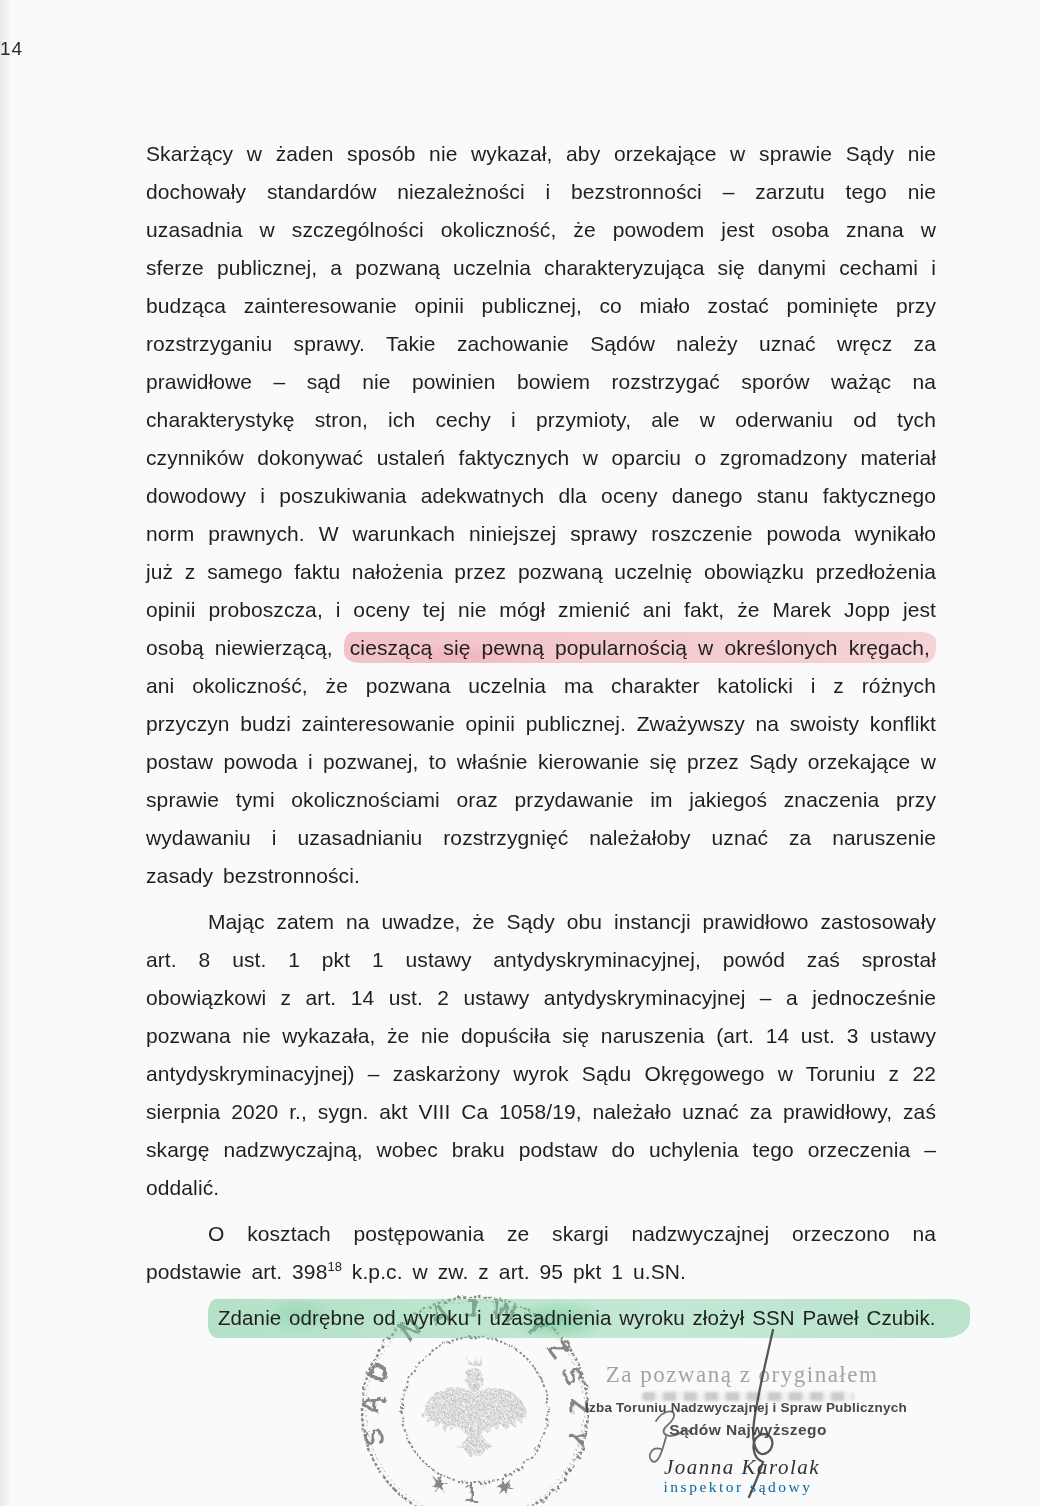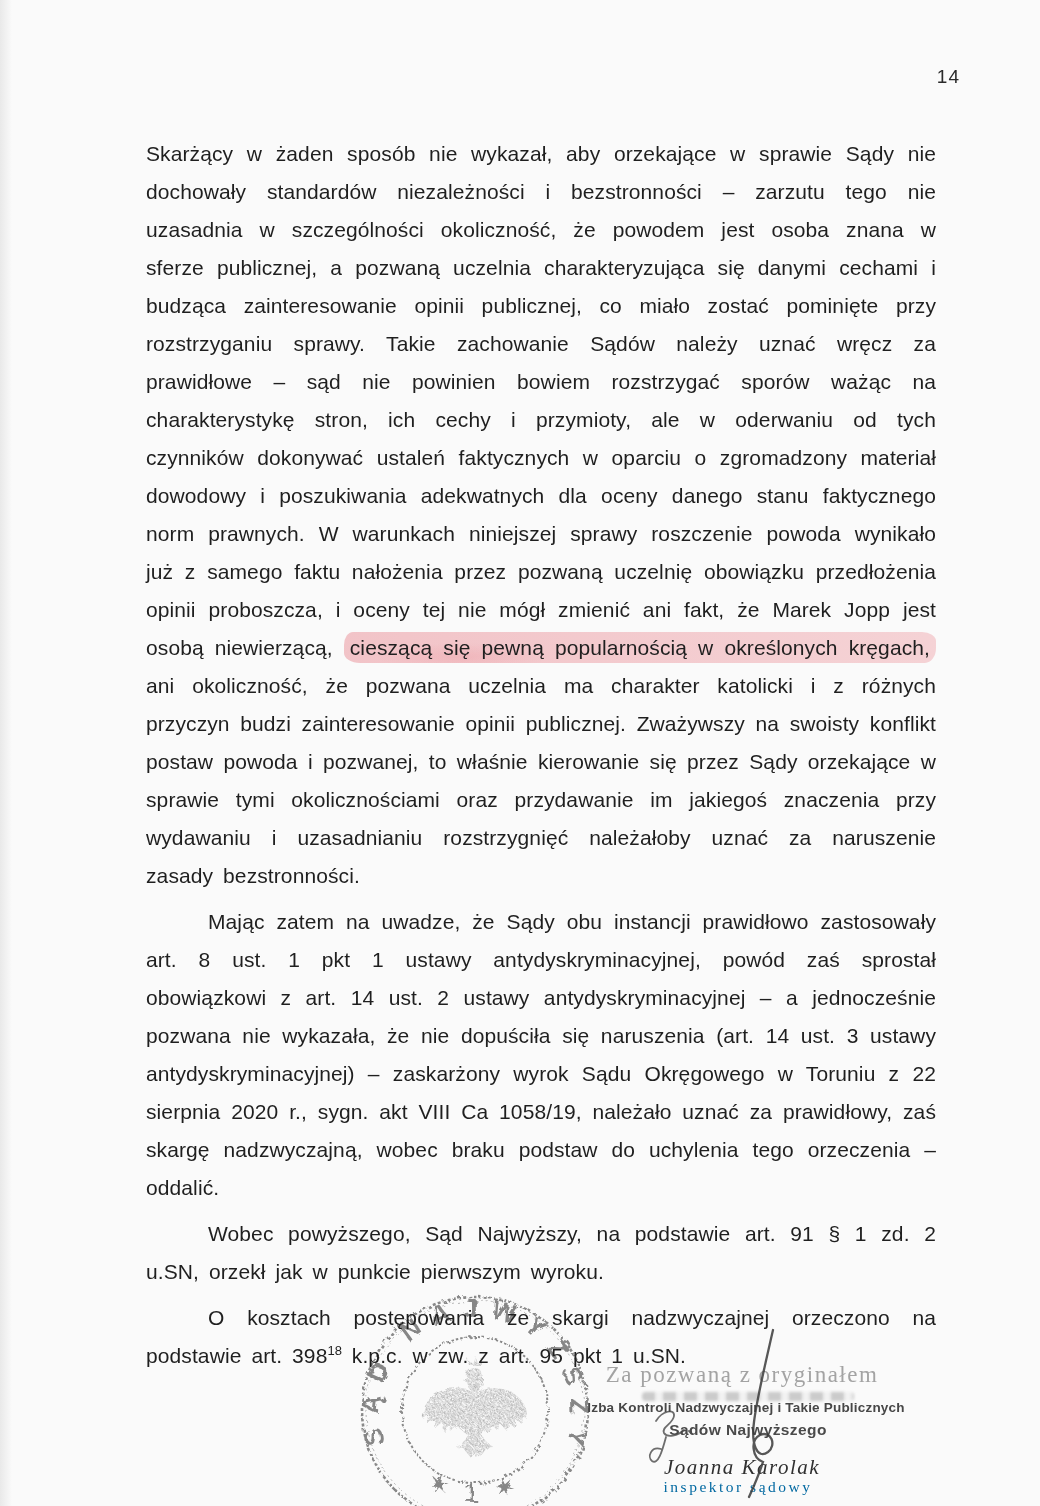--- a/index.html
+++ b/index.html
@@ -10,21 +10,21 @@
     position:relative;
     overflow:hidden;
   }
   .page{position:absolute;inset:0;background:#fafafa;}
   .page::before{ 
     content:"";position:absolute;left:0;top:0;bottom:0;width:12px;
     background:linear-gradient(90deg,#e9e9e9,rgba(250,250,250,0));
   }
   .page-number{
     position:absolute;top:38px;left:0;width:960px;
-    text-align:right;font-size:19px;color:#2a2a2a;letter-spacing:1px;margin-top:28px;
+    text-align:left;font-size:19px;color:#2a2a2a;letter-spacing:1px;
   }
   .text-block{
     position:absolute;left:138px;top:127px;width:806px;
     font-size:21px;line-height:38px;color:#1f1f1f;
     text-align:justify;word-spacing:4px;letter-spacing:.1px;
     z-index:2;
   }
   .text-block p{margin:8px;}
   .indent{text-indent:62px;}
   .p2{margin-top:4px !important;}
@@ -108,28 +108,28 @@
         <text font-family="Liberation Sans, sans-serif" font-size="26" fill="#6a6a6a" letter-spacing="5">
           <textPath href="#arcBottom" startOffset="8" textLength="102">✶ 1 ✶</textPath>
         </text>
       </g>
     </svg>
   </div>
 
   <div class="text-block">
     <p class="para"><span>Skarżący w żaden sposób nie wykazał, aby orzekające w sprawie Sądy nie dochowały standardów niezależności i bezstronności – zarzutu tego nie uzasadnia w szczególności okoliczność, że powodem jest osoba znana w sferze publicznej, a pozwaną uczelnia charakteryzująca się danymi cechami i budząca zainteresowanie opinii publicznej, co miało zostać pominięte przy rozstrzyganiu sprawy. Takie zachowanie Sądów należy uznać wręcz za prawidłowe – sąd nie powinien bowiem rozstrzygać sporów ważąc na charakterystykę stron, ich cechy i przymioty, ale w oderwaniu od tych czynników dokonywać ustaleń faktycznych w oparciu o zgromadzony materiał dowodowy i poszukiwania adekwatnych dla oceny danego stanu faktycznego norm prawnych. W warunkach niniejszej sprawy roszczenie powoda wynikało już z samego faktu nałożenia przez pozwaną uczelnię obowiązku przedłożenia opinii proboszcza, i oceny tej nie mógł zmienić ani fakt, że Marek Jopp jest osobą niewierzącą, </span><span class="hl hl-pink">cieszącą się pewną popularnością w określonych kręgach,</span><span> ani okoliczność, że pozwana uczelnia ma charakter katolicki i z różnych przyczyn budzi zainteresowanie opinii publicznej. Zważywszy na swoisty konflikt postaw powoda i pozwanej, to właśnie kierowanie się przez Sądy orzekające w sprawie tymi okolicznościami oraz przydawanie im jakiegoś znaczenia przy wydawaniu i uzasadnianiu rozstrzygnięć należałoby uznać za naruszenie zasady bezstronności.</span></p>
     <p class="para indent p2">Mając zatem na uwadze, że Sądy obu instancji prawidłowo zastosowały art. 8 ust. 1 pkt 1 ustawy antydyskryminacyjnej, powód zaś sprostał obowiązkowi z art. 14 ust. 2 ustawy antydyskryminacyjnej – a jednocześnie pozwana nie wykazała, że nie dopuściła się naruszenia (art. 14 ust. 3 ustawy antydyskryminacyjnej) – zaskarżony wyrok Sądu Okręgowego w Toruniu z 22 sierpnia 2020 r., sygn. akt VIII Ca 1058/19, należało uznać za prawidłowy, zaś skargę nadzwyczajną, wobec braku podstaw do uchylenia tego orzeczenia – oddalić.</p>
-    <p class="para indent">Wobec powyższego, Sąd Najwyższy, na podstawie art. 91 § 1 zd. 2 u.SN, orzekł jak w punkcie pierwszym wyroku.</p>
     <p class="para indent"><span>O kosztach postępowania ze skargi nadzwyczajnej orzeczono na podstawie art. 398</span><sup>18</sup><span> k.p.c. w zw. z art. 95 pkt 1 u.SN.</span></p>
+    <p class="para indent p5"><span class="hl hl-green">Zdanie odrębne od wyroku i uzasadnienia wyroku złożył SSN Paweł Czubik.</span></p>
   </div>
 
   <div class="certification">
     <div class="cert-line cert-1">Za pozwaną z oryginałem</div>
     <div class="cert-smudge"></div>
-    <div class="cert-line cert-2">Izba Kontroli Nadzwyczajnej i Takie Publicznych</div>
+    <div class="cert-line cert-2">Izba Toruniu Nadzwyczajnej i Spraw Publicznych</div>
     <div class="cert-line cert-3">Sądów Najwyższego</div>
     <div class="cert-line cert-name">Joanna Karolak</div>
     <div class="cert-line cert-title">inspektor sądowy</div>
   </div>
 
   <svg class="sig-overlay" width="1040" height="1506" viewBox="0 0 1040 1506">
     <g fill="none" stroke-linecap="round">
       <path d="M 773 1330 C 765 1365 757 1398 754 1422 C 751 1444 757 1460 768 1452 C 777 1445 771 1430 760 1435 C 750 1440 752 1458 763 1462 C 759 1474 754 1486 749 1497" stroke="#3a3a3a" stroke-width="2.3" opacity="0.85"></path>
       <path d="M 656 1421 C 662 1411 675 1408 674 1416 C 673 1424 661 1427 664 1433 C 667 1438 678 1436 684 1430 M 666 1437 C 662 1452 658 1465 652 1461 C 647 1457 651 1446 661 1449" stroke="#4a4a4a" stroke-width="1.8" opacity="0.8"></path>
       <path d="M 689 1431 L 691 1433" stroke="#4a4a4a" stroke-width="2" opacity="0.8"></path>

